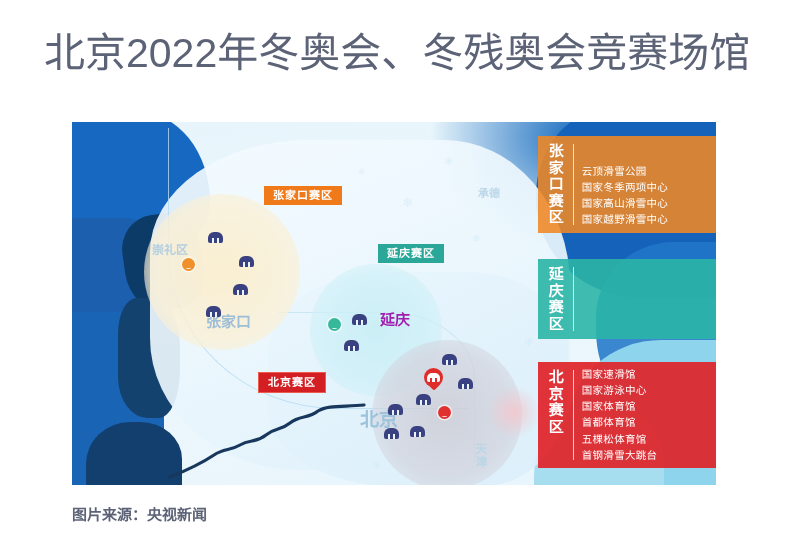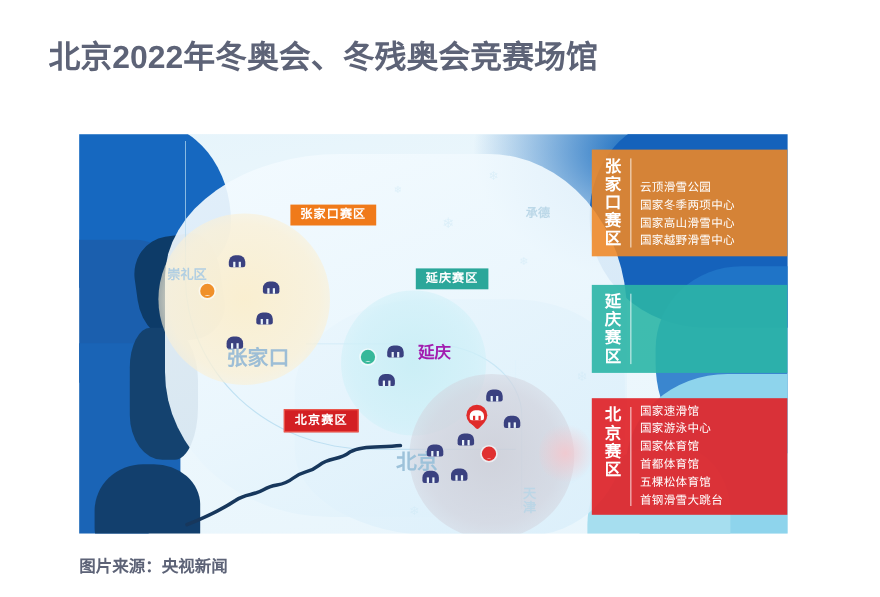--- a/index.html
+++ b/index.html
@@ -15,23 +15,23 @@
     overflow: hidden;
     position: relative;
   }
 
   
   .page-title {
     position: absolute;
     left: 44px;
     top: 27px;
     width: 730px;
-    font-size: 29px;
+    font-size: 41px;
     line-height: 52px;
-    font-weight: 700;
+    font-weight: 400;
     color: #5d6377;
     letter-spacing: 0px;
     white-space: nowrap;
   }
 
   
   .figure {
     position: absolute;
     left: 72px;
     top: 122px;
@@ -183,21 +183,21 @@
     background: radial-gradient(circle, rgba(244,198,204,.85) 0%, rgba(244,200,206,0) 72%);
   }
 
   
   .city-label {
     position: absolute;
     color: #a8c6da;
     font-weight: 700;
     white-space: nowrap;
   }
-  .city-zjk   { left: 134px; top: 188px; font-size: 19px; color: #9dbed6; }
+  .city-zjk   { left: 134px; top: 188px; font-size: 15px; color: #9dbed6; }
   .city-yq    { left: 308px; top: 186px; font-size: 15px; color: #a21caf; }
   .city-bj    { left: 288px; top: 282px; font-size: 19px; color: #9dc2da; }
   .city-chongli { left: 80px;  top: 118px; font-size: 12px; color: #b2cfe2; }
   .city-chengde { left: 406px; top: 62px;  font-size: 11px; color: #bcd8e8; }
   .city-tianjin {
     left: 400px; top: 320px; font-size: 12px; color: #bcd6e6;
     writing-mode: vertical-rl; text-orientation: upright; letter-spacing: 1px;
   }
 
   

